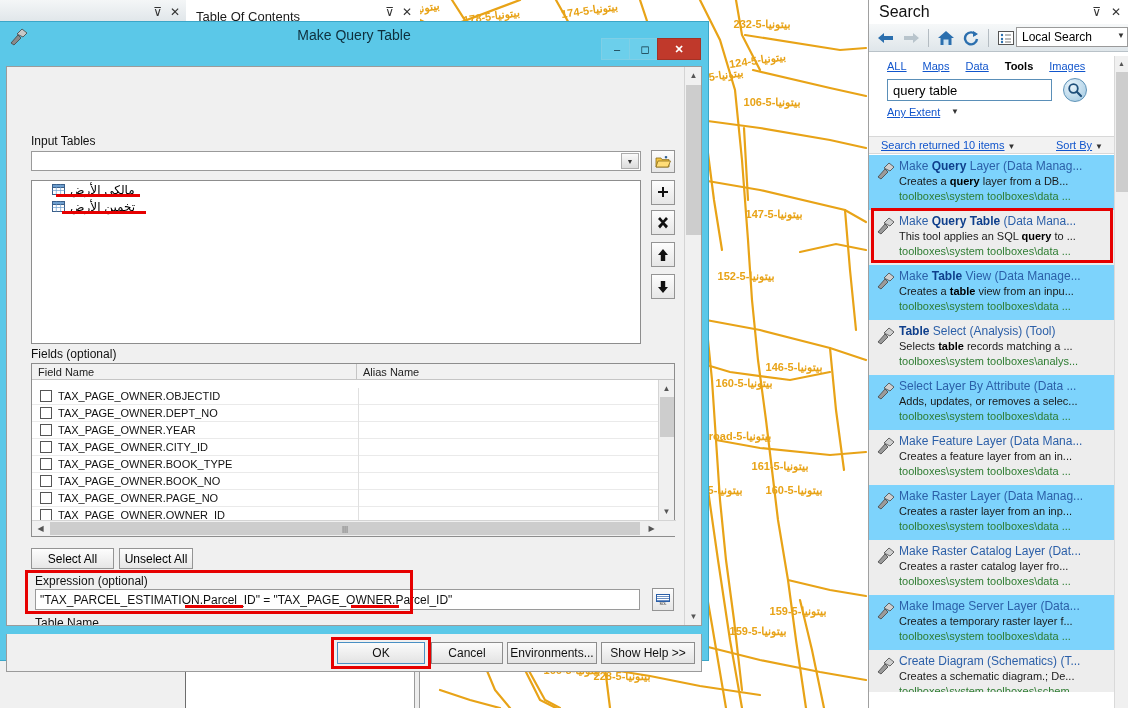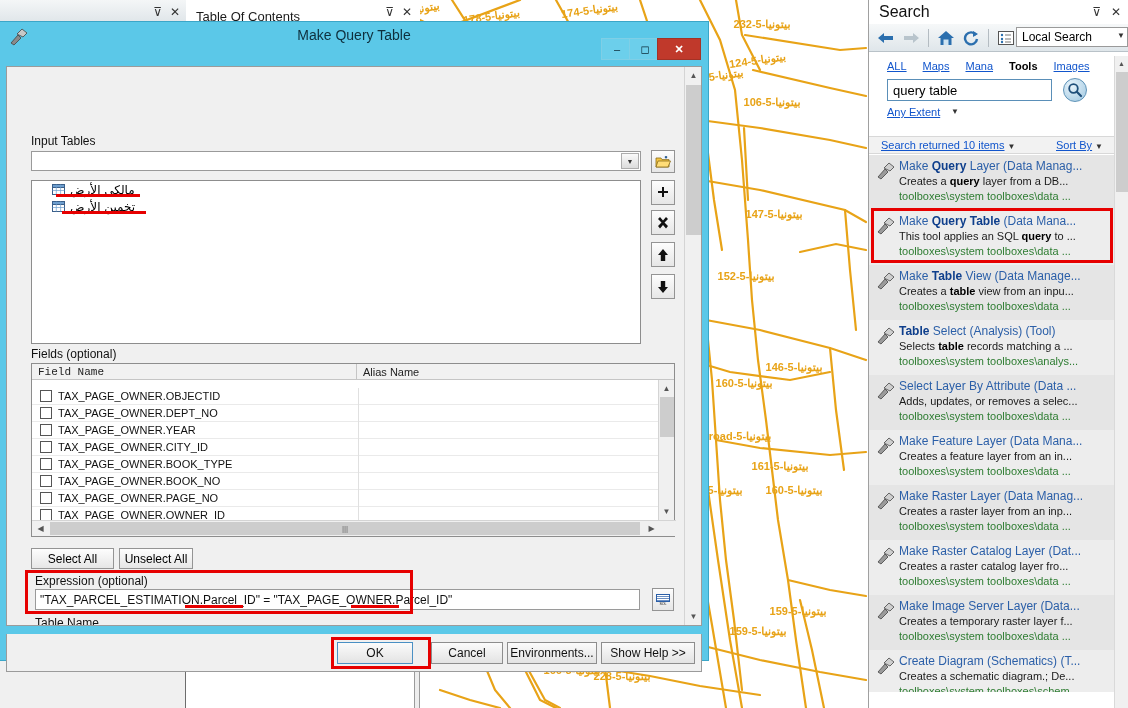--- a/index.html
+++ b/index.html
@@ -64,21 +64,21 @@
 
   #btn-add{left:644px;top:113px;width:24px;height:25px;}
   #btn-del{left:644px;top:143px;width:24px;height:25px;}
   #btn-up{left:644px;top:175px;width:24px;height:25px;}
   #btn-down{left:644px;top:207px;width:24px;height:25px;}
 
   #fields-label{left:24px;top:280px;}
   #fields-box{position:absolute;left:24px;top:296px;width:644px;height:174px;background:#fff;border:1px solid #8d8d8d;box-sizing:border-box;}
   #fields-head{position:absolute;left:0;top:0;width:100%;height:16px;background:#f1f1f1;border-bottom:1px solid #c5c5c5;box-sizing:border-box;display:flex;}
   .fh{font-size:11px;color:#222;display:flex;align-items:center;padding-left:6px;box-sizing:border-box;height:16px;border-right:1px solid #c5c5c5;}
-  #fh-name{width:325px;font-family:Liberation Mono, monospace;}
+  #fh-name{width:325px;}
   #fh-alias{width:285px;border-right:none;}
   #fields-rows{position:absolute;left:0;top:16px;width:627px;height:140px;overflow:hidden;margin-top:8px;}
   .frow{height:17px;display:flex;align-items:center;box-sizing:border-box;border-bottom:1px solid #eaeaea;}
   .fchk{width:10px;height:10px;border:1px solid #555;background:#fff;margin:0 6px 0 8px;flex:0 0 10px;}
   .fname{font-size:11px;color:#111;width:300px;}
   .falias{border-left:1px solid #e0e0e0;height:17px;flex:1;}
   #fields-vscroll{position:absolute;right:0;top:16px;width:16px;height:140px;background:#f0f0f0;border-left:1px solid #d4d4d4;box-sizing:border-box;}
   #fv-thumb{position:absolute;left:1px;top:17px;width:14px;height:40px;background:#cdcdcd;}
   #fields-hscroll{position:absolute;left:0;bottom:0;width:644px;height:16px;background:#f0f0f0;border-top:1px solid #d4d4d4;box-sizing:border-box;}
   #fh-thumb{position:absolute;left:18px;top:1px;width:590px;height:13px;background:#cdcdcd;display:flex;align-items:center;justify-content:center;font-size:8px;color:#666;}
@@ -90,21 +90,21 @@
   #expr-label{left:28px;top:507px;}
   #expr-box{left:28px;top:522px;width:605px;height:21px;}
   #btn-sql{left:645px;top:521px;width:22px;height:23px;flex-direction:column;}
   #expr-redbox{position:absolute;left:18px;top:503px;width:388px;height:44px;border:3px solid #e60000;box-sizing:border-box;}
 
   #tname-label{left:28px;top:549px;}
 
   #dlg-buttons{position:absolute;left:6px;top:612px;width:696px;height:38px;background:#f0f0f0;border:1px solid #9b9b9b;border-top:none;box-sizing:border-box;}
   .dbtn{position:absolute;top:8px;height:22px;background:linear-gradient(#fbfbfb,#e3e3e3);border:1px solid #8d8d8d;
         box-sizing:border-box;display:flex;align-items:center;justify-content:center;font-size:12px;color:#111;}
-  #btn-ok{left:330px;width:76px;border:1px solid #4a90c4;}
+  #btn-ok{left:330px;width:88px;border:1px solid #4a90c4;}
   #btn-cancel{left:424px;width:72px;}
   #btn-env{left:500px;width:90px;}
   #btn-help{left:594px;width:94px;}
   #ok-redbox{position:absolute;left:324px;top:3px;width:100px;height:32px;border:3px solid #e60000;box-sizing:border-box;}
 
   
   #search-panel{position:absolute;left:868px;top:0;width:260px;height:708px;background:#fff;border-left:1px solid #a0a0a0;box-sizing:border-box;}
   #sp-title{position:absolute;left:0;top:0;width:260px;height:24px;display:flex;align-items:center;justify-content:space-between;padding:0 8px 0 10px;box-sizing:border-box;}
   #sp-title-text{font-size:16px;color:#111;}
   #sp-toolbar{position:absolute;left:0;top:24px;width:260px;height:28px;background:linear-gradient(#f6f8f9,#dfe6ea);border-bottom:1px solid #b9c2c8;box-sizing:border-box;display:flex;align-items:center;gap:3px;padding-left:6px;}
@@ -117,21 +117,21 @@
   .sp-tab.active{color:#000;font-weight:bold;text-decoration:none;}
   #sp-searchbox{position:absolute;left:18px;top:79px;width:165px;height:22px;background:#fff;border:1px solid #5a8fb8;box-sizing:border-box;display:flex;align-items:center;padding-left:5px;font-size:13px;}
   #sp-searchbtn{position:absolute;left:194px;top:78px;width:24px;height:24px;border-radius:50%;
                 background:radial-gradient(circle at 35% 30%,#e9f4fb,#9dc6e0);border:1px solid #5e93b8;box-sizing:border-box;
                 display:flex;align-items:center;justify-content:center;}
   #sp-extent{position:absolute;left:18px;top:106px;font-size:11px;color:#1155cc;text-decoration:underline;}
   #sp-extent-arrow{position:absolute;left:82px;top:107px;font-size:8px;color:#333;}
   #sp-resultsbar{position:absolute;left:0;top:136px;width:246px;height:18px;background:#f2f2f2;border-top:1px solid #d8d8d8;border-bottom:1px solid #d8d8d8;box-sizing:border-box;display:flex;align-items:center;justify-content:space-between;padding:0 12px 0 12px;}
   .rb-link{font-size:11px;color:#1155cc;text-decoration:underline;}
   .rb-arrow{font-size:8px;color:#333;margin-left:3px;}
-  #sp-results{position:absolute;left:0;top:155px;width:246px;height:537px;overflow:hidden;background:#e5e5e5;}
+  #sp-results{position:absolute;left:0;top:155px;width:246px;height:537px;overflow:hidden;background:#7dd3fc;}
   .res{position:relative;height:55px;box-sizing:border-box;padding:4px 6px 0 30px;}
   .res.alt{background:#ededed;}
   .res-ico{position:absolute;left:6px;top:7px;width:20px;height:18px;}
   .res-title{font-size:12px;color:#2b5fa8;line-height:15px;white-space:nowrap;overflow:hidden;}
   .res-title b{color:#0f3f8c;}
   .res-desc{font-size:11px;color:#1a1a1a;line-height:15px;white-space:nowrap;overflow:hidden;}
   .res-desc b{color:#000;}
   .res-path{font-size:11px;color:#2e7d32;line-height:15px;white-space:nowrap;overflow:hidden;}
   #res-redbox{position:absolute;left:2px;top:53px;width:242px;height:55px;border:3px solid #e60000;box-sizing:border-box;pointer-events:none;z-index:5;}
   #sp-vscroll{position:absolute;right:0;top:56px;width:14px;height:652px;background:#f0f0f0;border-left:1px solid #d9d9d9;box-sizing:border-box;}
@@ -445,21 +445,21 @@
     </div>
   </div>
   <div id="sp-scope">
     <span>Local Search</span>
     <span id="sp-scope-arrow">▼</span>
   </div>
 
   <div id="sp-tabs">
     <span class="sp-tab">ALL</span>
     <span class="sp-tab">Maps</span>
-    <span class="sp-tab">Mana</span>
+    <span class="sp-tab">Data</span>
     <span class="sp-tab active">Tools</span>
     <span class="sp-tab">Images</span>
   </div>
 
   <div id="sp-searchbox">
     <span title="Search">query table</span>
   </div>
   <div id="sp-searchbtn">
     <svg width="16" height="16" viewBox="0 0 16 16">
       <circle cx="6.5" cy="6.5" r="4.3" fill="none" stroke="#1f4f7a" stroke-width="1.8"></circle>

